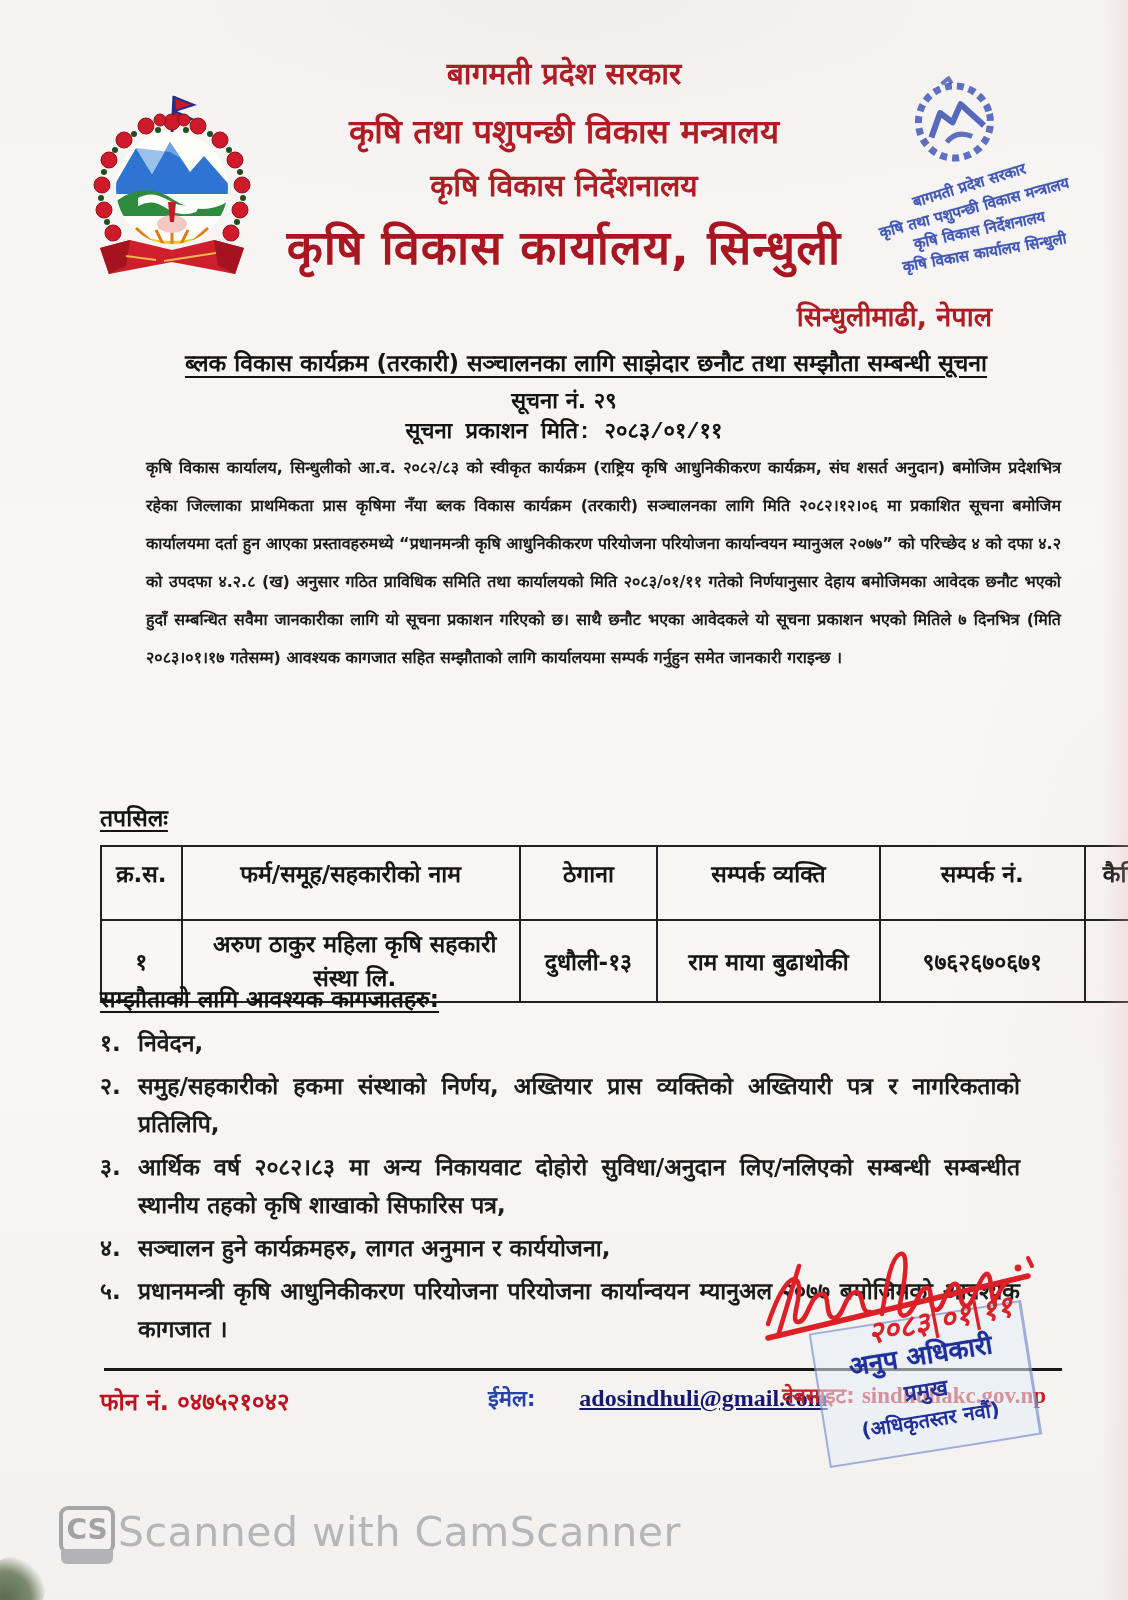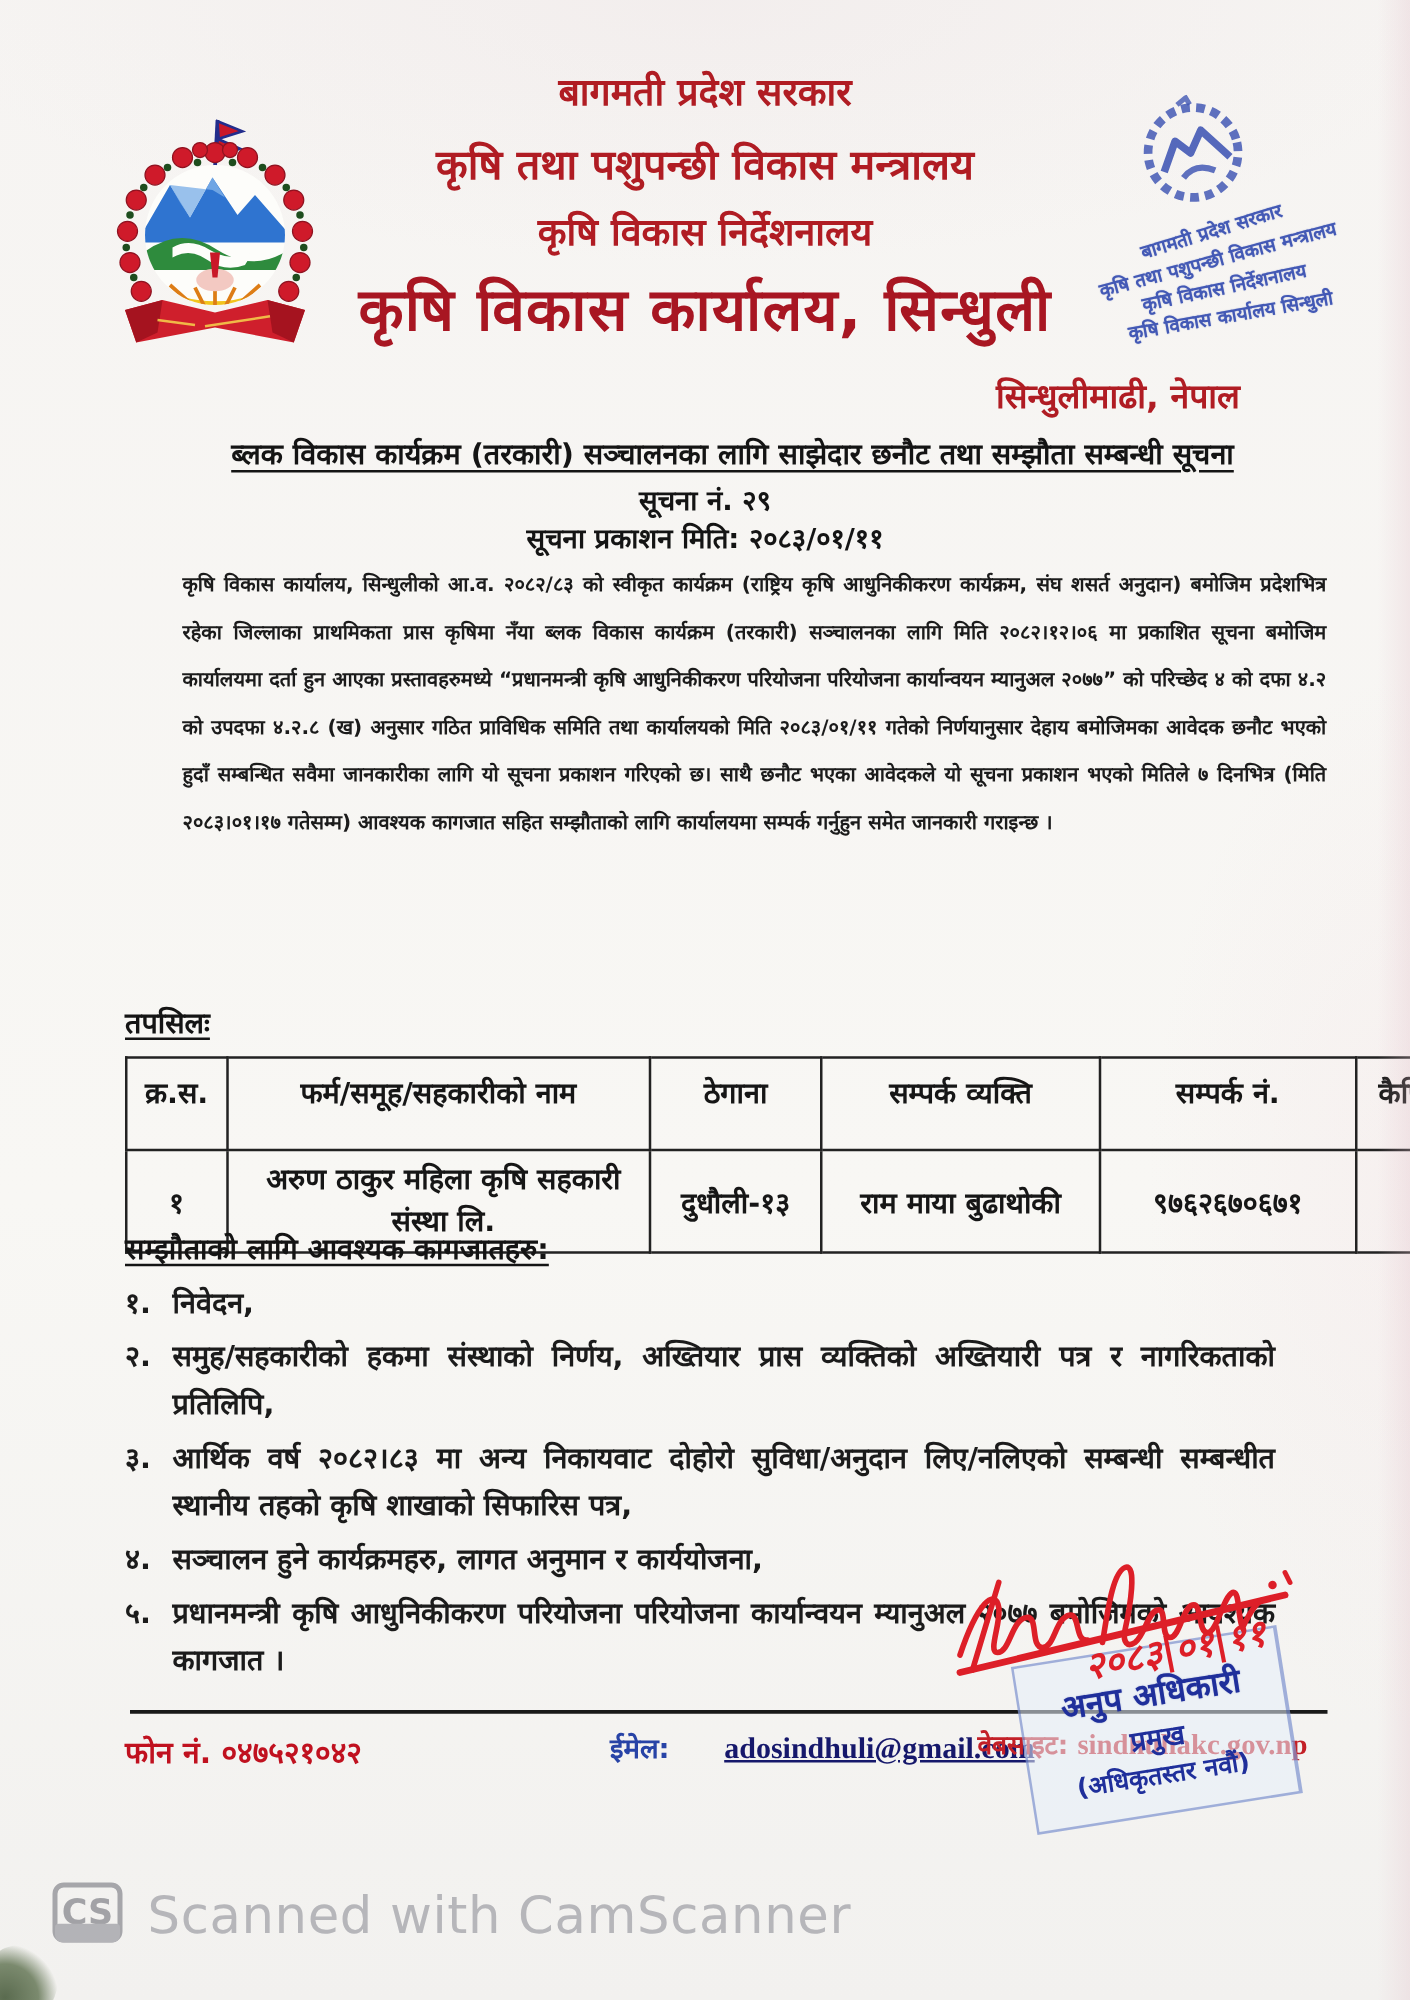--- a/index.html
+++ b/index.html
@@ -42,21 +42,21 @@
   .st1{font-size:15px;transform:rotate(-4deg);}
   .st2{font-size:15px;transform:rotate(-2deg);margin-top:3px;}
   .st3{font-size:15px;transform:rotate(1deg);margin-top:3px;}
   .st4{font-size:15px;transform:rotate(3deg);margin-top:3px;}
   .stamp-emb{display:block;margin:0 auto 4px auto;}
 
   
   .ntitle{top:346px;left:0;right:0;text-align:center;font-size:23px;font-weight:700;color:#141414;
     text-decoration:underline;text-underline-offset:5px;text-decoration-thickness:2px;padding-left:44px;}
   .nno{top:384px;left:0;right:0;text-align:center;font-size:22px;font-weight:700;color:#141414;}
-  .ndate{top:414px;left:0;right:0;text-align:center;font-size:22px;font-weight:700;color:#141414;}
+  .ndate{top:414px;left:0;right:0;text-align:center;font-size:22px;font-weight:700;color:#141414;font-family:Liberation Mono, monospace;}
 
   .body-par{
     top:449px;left:100px;width:915px;
     font-size:16px;line-height:38px;text-align:justify;
     color:#1b1b1b;font-weight:600;margin-left:46px;
   }
 
   .tapasil{top:801px;left:100px;font-size:23px;font-weight:700;color:#141414;
     text-decoration:underline;text-underline-offset:4px;text-decoration-thickness:2px;}
 
@@ -93,21 +93,21 @@
   
   .divider{top:1368px;left:104px;width:958px;height:3px;background:#191919;z-index:1;}
   .f-phone{top:1384px;left:100px;font-size:24px;font-weight:700;color:#c0111f;}
   .f-email{top:1382px;left:488px;font-size:22px;font-weight:700;}
   .f-email .lbl{color:#2743a6;}
   .f-email .addr{color:#16186b;text-decoration:underline;font-family:"Liberation Serif","DejaVu Serif",serif;font-size:24px;margin-left:36px;}
   .f-web{top:1381px;left:782px;font-size:21px;font-weight:700;color:#c32027;z-index:2;}
   .f-web .waddr{font-family:"Liberation Serif","DejaVu Serif",serif;font-size:23px;}
 
   
-  .cs-logo{left:42px;top:1506px;width:54px;height:48px;}
+  .cs-logo{left:59px;top:1506px;width:54px;height:58px;}
   .cs-box{position:absolute;left:0;top:0;width:48px;height:40px;border:4px solid #a6a6aa;border-radius:9px;
     color:#a2a2a6;font-weight:700;font-size:28px;text-align:center;line-height:40px;letter-spacing:0px;}
   .cs-bar{position:absolute;left:2px;bottom:0;width:52px;height:15px;background:#b3b3b7;border-radius:3px 3px 6px 6px;}
   .cs-text{left:118px;top:1508px;font-size:41px;color:#b6b6ba;font-weight:400;letter-spacing:.5px;}
 
   .corner-smudge{left:-14px;top:1556px;width:60px;height:60px;border-radius:50%;
     background:radial-gradient(circle at 30% 70%, #5a6b4f 0%, #7b8a6e 45%, rgba(123,138,110,0) 72%);}
   .edge-tint{right:0;top:0;width:26px;height:1600px;
     background:linear-gradient(90deg, rgba(0,0,0,0), rgba(225,190,200,.28));}
 </style>

